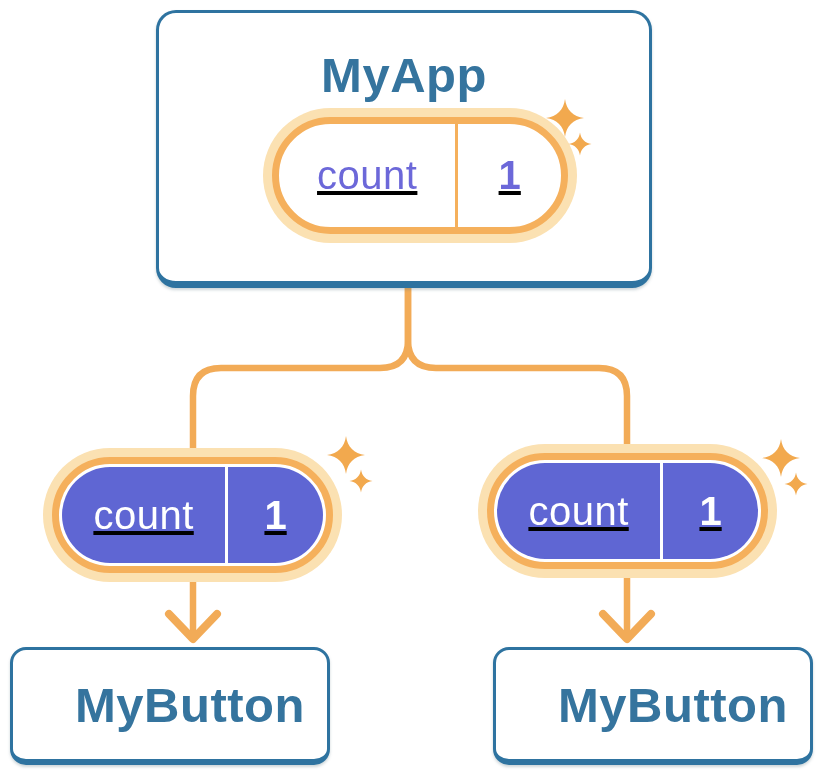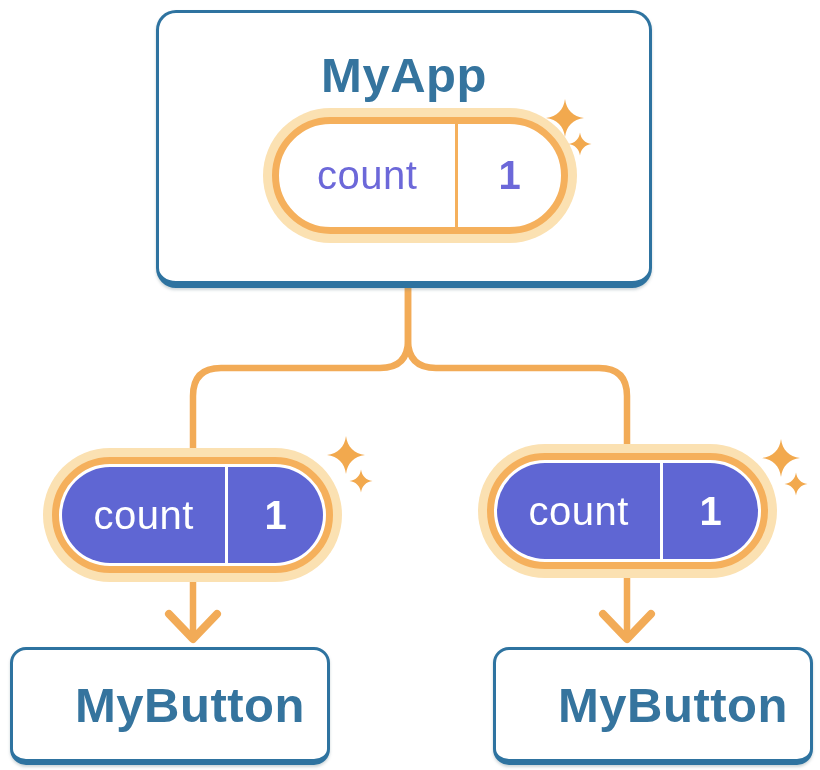--- a/index.html
+++ b/index.html
@@ -26,21 +26,21 @@
 
   .pill {
     position:absolute; background:#FBE1B2; border-radius:999px;
     padding:9px; box-sizing:border-box; z-index:2;
   }
   .pill-top   { left:263px; top:108px; width:314px; height:135px; }
   .pill-left  { left:43px;  top:448px; width:299px; height:134px; }
   .pill-right { left:478px; top:444px; width:299px; height:134px; }
   .pill-inner {
     height:100%; box-sizing:border-box; border:7px solid #F5B05C; border-radius:999px;
-    background:#ffffff; display:flex; align-items:stretch; overflow:hidden;
+    background:#ffffff; display:flex; align-items:stretch; overflow:hidden;text-decoration:underline;
   }
   .pill-fill { flex:1; display:flex; align-items:stretch; border-radius:999px; }
   .pill-filled .pill-fill { background:#5F66D3; margin:3px; }
   .cell { display:flex; align-items:center; justify-content:center; }
   .cell-label { flex:1.72; }
   .cell-value { flex:1; }
   .pill-label { font-size:40px; letter-spacing:0.5px; }
   .pill-value { font-size:40px; font-weight:bold; }
   .pill-outline .pill-label, .pill-outline .pill-value { color:#6C68D9; }
   .pill-filled  .pill-label, .pill-filled  .pill-value { color:#ffffff; }

